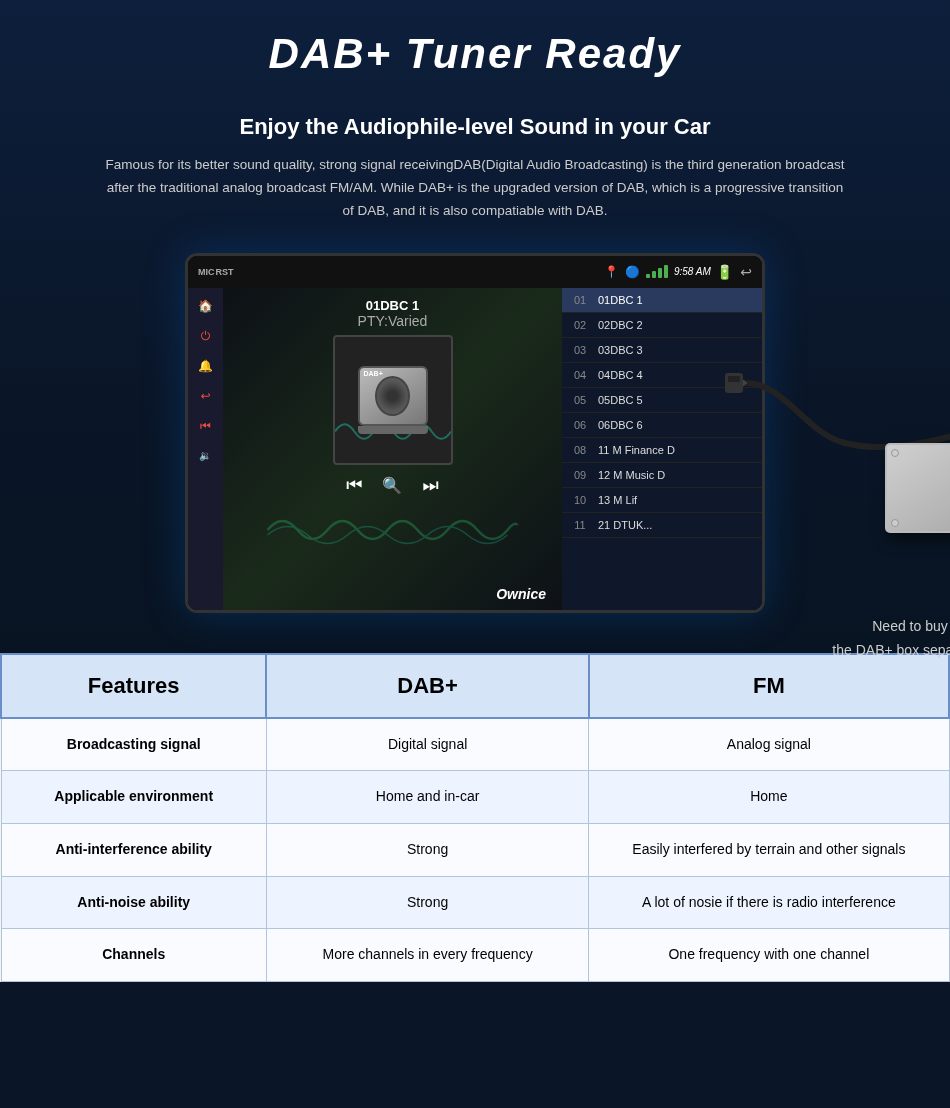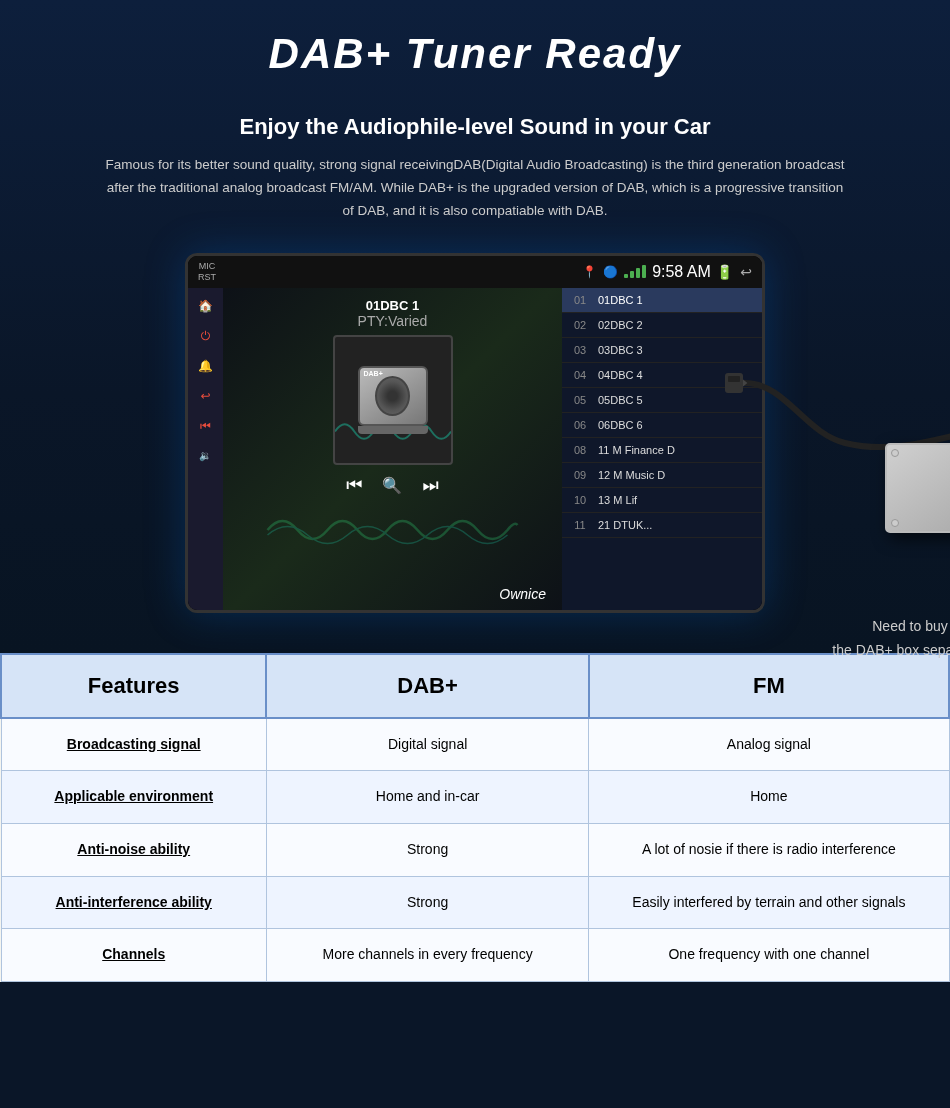--- a/index.html
+++ b/index.html
@@ -155,21 +155,21 @@
 
     .ctrl-btn {
       color: #fff;
       font-size: 18px;
       cursor: pointer;
     }
 
     .ownice-label {
       color: #fff;
       font-style: italic;
-      font-weight: normal;
+      font-weight: bold;
       font-size: 14px;
       position: absolute;
       bottom: 8px;
       right: 16px;
       text-align: center;
     }
 
     .channel-list {
       width: 200px;
       background: #0f172a;
@@ -230,54 +230,53 @@
       line-height: 1.4;
     }
 
     .comparison-table tr:nth-child(even) td {
       background: #eef4ff;
     }
 
     .comparison-table td:first-child {
       font-weight: 600;
       text-align: center;
-      text-decoration: underline;
     }
 
     .col-features { width: 28%; }
     .col-dab { width: 34%; }
     .col-fm { width: 38%; }
   </style>
 </head>
 <body>
 
 <div class="top-section">
   <h1 class="main-title">DAB+ Tuner Ready</h1>
   <h2 class="subtitle">Enjoy the Audiophile-level Sound in your Car</h2>
   <p class="description">Famous for its better sound quality, strong signal receivingDAB(Digital Audio Broadcasting) is the third generation broadcast after the traditional analog broadcast FM/AM. While DAB+ is the upgraded version of DAB, which is a progressive transition of DAB, and it is also compatiable with DAB.</p>
 
   <div class="device-container">
     <div style="position:relative; display:inline-block;">
       <div class="device-screen">
 
         <div class="screen-top-bar">
-          <div style="display:flex; flex-direction:column; font-size:9px; color:#aaa; gap:1px;">
+          <div style="display:flex; font-size:9px; color:#aaa; gap:1px;font-weight:bold;">
             <span>MIC</span>
             <span>RST</span>
           </div>
           <div style="display:flex; align-items:center; gap:6px;">
             <span style="font-size:12px;">📍</span>
             <span style="font-size:12px;">🔵</span>
             <div class="signal-bars">
               <div class="signal-bar" style="height:4px;"></div>
               <div class="signal-bar" style="height:7px;"></div>
               <div class="signal-bar" style="height:10px;"></div>
               <div class="signal-bar" style="height:13px;"></div>
             </div>
-            <span style="font-size:16px; color:#fff;">9:58 AM</span>
+            <span style="font-size:10px; color:#fff;font-style:italic;">9:58 AM</span>
             <span style="font-size:14px; color:#aaa;">🔋</span>
             <span style="font-size:14px; color:#aaa;">↩</span>
           </div>
         </div>
 
         <div class="screen-main">
 
           <div class="left-sidebar">
             <div class="sidebar-icon">🏠</div>
             <div class="sidebar-icon" style="color:#e74c3c;">⏻</div>
@@ -400,28 +399,28 @@
       <td>Broadcasting signal</td>
       <td>Digital signal</td>
       <td>Analog signal</td>
     </tr>
         <tr>
       <td>Applicable environment</td>
       <td>Home and in-car</td>
       <td>Home</td>
     </tr>
         <tr>
+      <td>Anti-interference ability</td>
+      <td>Strong</td>
+      <td>Easily interfered by terrain and other signals</td>
+    </tr>
+        <tr>
       <td>Anti-noise ability</td>
       <td>Strong</td>
       <td>A lot of nosie if there is radio interference</td>
-    </tr>
-        <tr>
-      <td>Anti-interference ability</td>
-      <td>Strong</td>
-      <td>Easily interfered by terrain and other signals</td>
     </tr>
         <tr>
       <td>Channels</td>
       <td>More channels in every frequency</td>
       <td>One frequency with one channel</td>
     </tr>
       </tbody>
   </table>
 </div>
 

